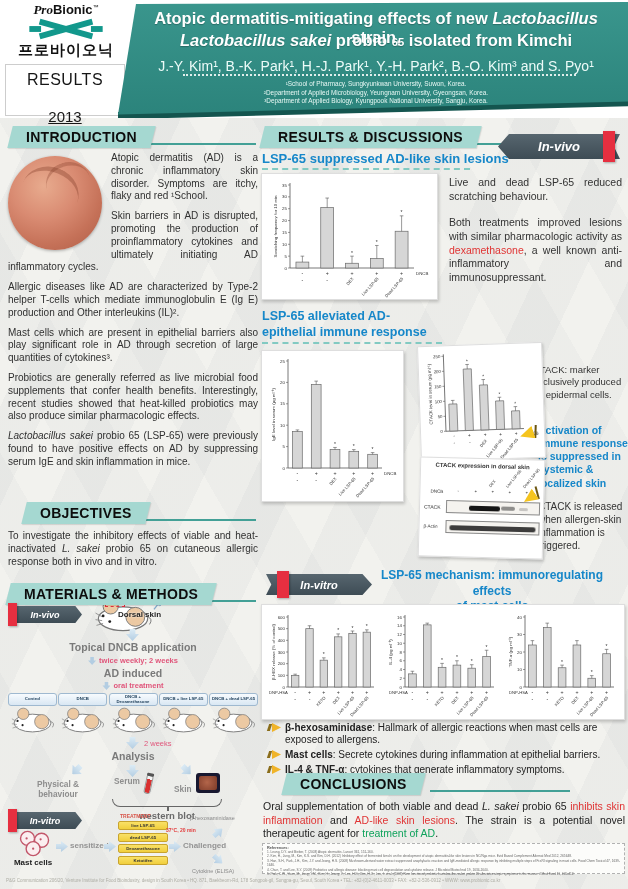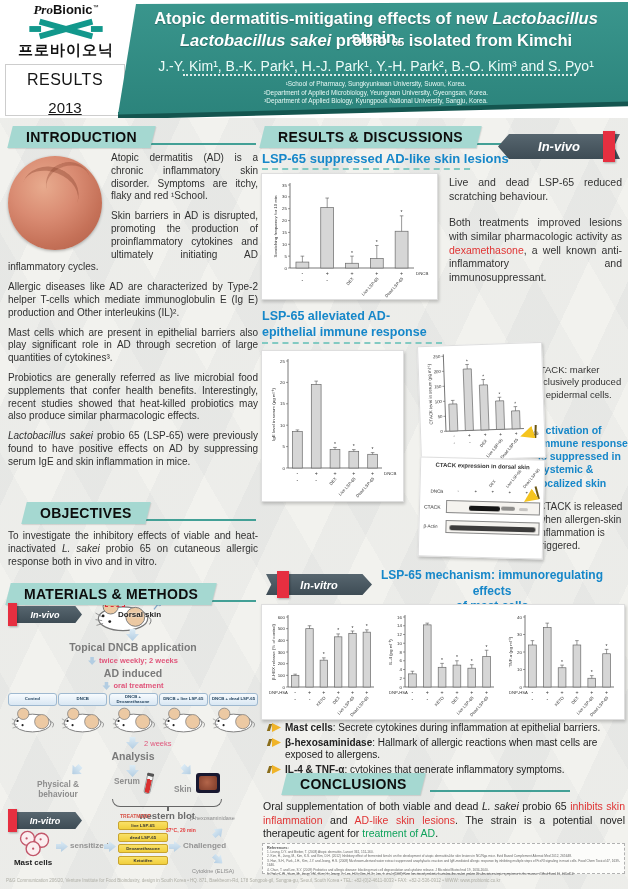--- a/index.html
+++ b/index.html
@@ -15,21 +15,21 @@
 #header{position:absolute;left:0;top:0;width:628px;height:118px;background:#fff}
 #logo-area{position:absolute;left:6px;top:2px;width:120px;text-align:center}
 #logo-name{font-size:13px;color:#111}
 #logo-name .pro{font-family:"Liberation Serif",serif;font-style:italic;font-weight:bold}
 #logo-name .bio{font-weight:bold}
 #logo-name sup{font-size:6px}
 #logo-x{width:88px;height:22px;display:block;margin:0 auto}
 #logo-kr{font-size:15px;font-weight:bold;letter-spacing:1px;color:#101010;margin-top:1px}
 #research-box{position:absolute;left:5px;top:64px;width:120px;height:52px;border:1.5px solid #cdcdcd;background:#fff;text-align:center}
 #research-box .rsch{font-size:16px;color:#161616;letter-spacing:.5px;margin-top:6px}
-#research-box .yr{font-size:15px;color:#161616;text-decoration:underline;margin-top:10px}
+#research-box .yr{font-size:15px;color:#161616;text-decoration:underline;margin-top:19px}
 
 #banner-wrap{position:absolute;left:110px;top:0;width:518px;height:118px}
 #banner-edge{position:absolute;inset:0;background:#14554f;clip-path:polygon(8px 95%,100% 84%,100% 90%,8px 101%)}
 #banner-bg{position:absolute;inset:0;background:linear-gradient(180deg,#3a968d 0%,#2b837b 100%);clip-path:polygon(26px 4px,100% 2px,100% 86%,8px 97%)}
 #banner-content{position:absolute;inset:0;text-align:center;color:#fff}
 .title-line{position:absolute;left:20px;right:6px;font-size:16.5px;font-weight:bold;text-shadow:0 1px 1px rgba(0,0,0,.25)}
 #title1{top:9px}
 #title2{top:31px}
 #authors{position:absolute;left:20px;right:6px;top:58px;font-size:14px;color:#ecfbf8}
 #dots{position:absolute;left:14%;right:10%;top:74px;border-top:2px dotted rgba(255,255,255,.85)}
@@ -779,22 +779,22 @@
           <line x1="98.58333333333334" y1="38.375" x2="98.58333333333334" y2="42.75" stroke="#555" stroke-width="0.6"></line>
           <line x1="96.78333333333335" y1="38.375" x2="100.38333333333334" y2="38.375" stroke="#555" stroke-width="0.6"></line>
           <text x="98.58333333333334" y="36.875" text-anchor="middle" font-size="5">*</text>
           <text x="98.58333333333334" y="82.5" text-anchor="middle" font-size="5.2">+</text>
           <text transform="rotate(-48 100.58333333333334 87)" x="100.58333333333334" y="87" text-anchor="end" font-size="4.2">Dead LSP-65</text>
           <text x="1" y="82.5" font-size="4.2">DNP-HSA</text>
         </svg></div>
   </div>
 
   <div id="bullets">
+      <div class="bullet"><span class="bullet-icon"></span><b>β-hexosaminidase</b><span>: Hallmark of allergic reactions when mast cells are exposed to allergens.</span></div>
       <div class="bullet"><span class="bullet-icon"></span><b>Mast cells</b><span>: Secrete cytokines during inflammation at epithelial barriers.</span></div>
-      <div class="bullet"><span class="bullet-icon"></span><b>β-hexosaminidase</b><span>: Hallmark of allergic reactions when mast cells are exposed to allergens.</span></div>
       <div class="bullet"><span class="bullet-icon"></span><b>IL-4 &amp; TNF-α</b><span>: cytokines that generate inflammatory symptoms.</span></div>
     </div>
 
   <div class="sec-head" id="head-conc"><span class="chip"><b>CONCLUSIONS</b></span></div>
   <div class="sec-rule" id="rule-conc"></div>
   <div id="conc-text"><span>Oral supplementation of both viable and dead </span><span class="rt-i">L. sakei</span><span> probio 65 </span><span class="rt-red">inhibits skin inflammation</span><span> and </span><span class="rt-red">AD-like skin lesions</span><span>. The strain is a potential novel therapeutic agent for </span><span class="rt-green">treatment of AD</span><span>.</span></div>
 
   <div id="refs">
     <div class="rtitle">References:</div>
     <div id="ref-items">

